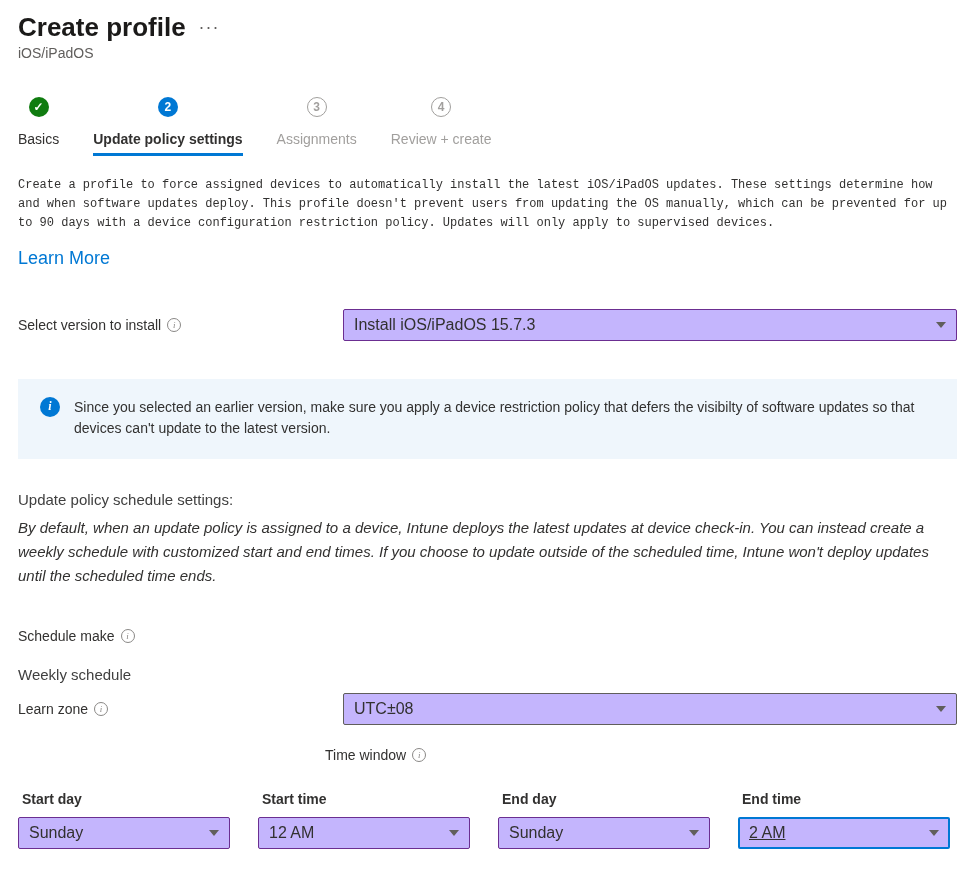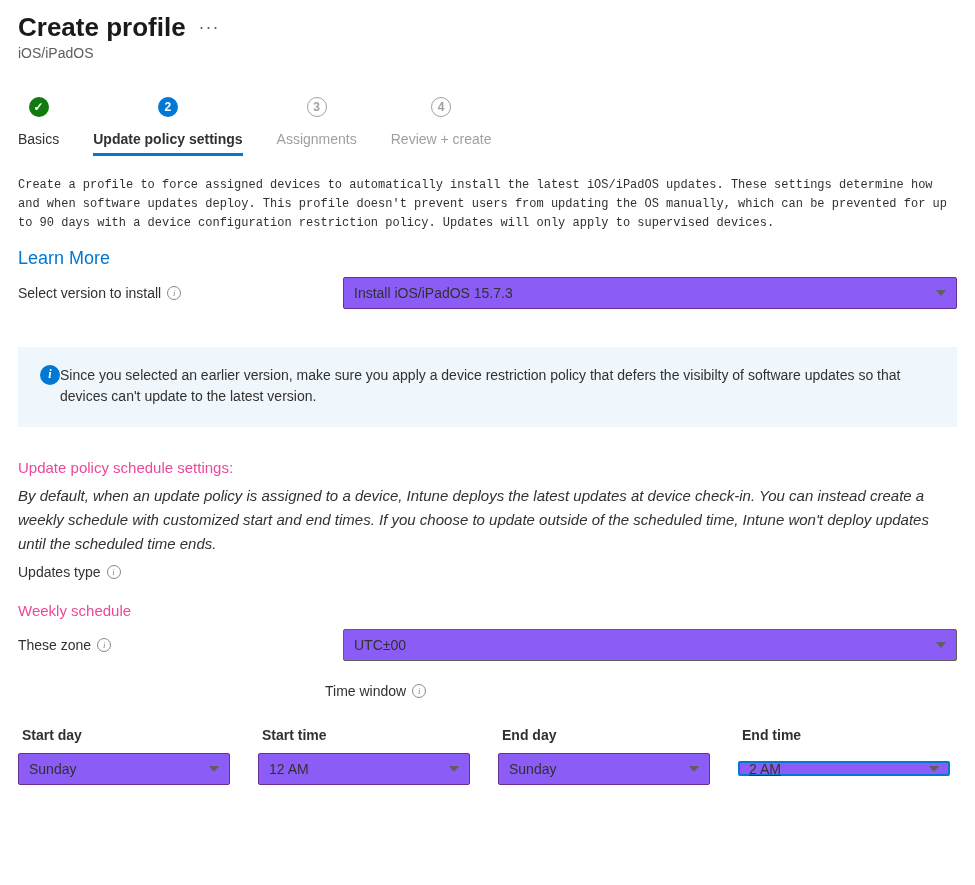--- a/index.html
+++ b/index.html
@@ -26,56 +26,56 @@
     .circle {
       width: 20px; height: 20px; border-radius: 50%;
       display: inline-flex; align-items: center; justify-content: center;
       font-size: 12px; font-weight: 600; flex-shrink: 0;
     }
     .circle.check::before { content: "✓"; font-size: 12px; }
 
     .desc { margin-top: 20px; font-size: 12px; line-height: 1.6; color: #323130; max-width: 940px; font-family: Liberation Mono, monospace; }
     .link { color: #0078d4; font-size: 18px; margin-top: 14px; display: inline-block; cursor: pointer; }
 
-    .form-row { display: flex; align-items: center; margin-top: 8px; }
+    .form-row { display: flex; align-items: center; margin-top: 40px; }
     .form-label { width: 325px; display: flex; align-items: center; gap: 6px; font-size: 14px; color: #323130; }
     .info-icon {
       width: 14px; height: 14px; border: 1px solid #8a8886; border-radius: 50%;
       display: inline-flex; align-items: center; justify-content: center;
       font-size: 9px; font-style: italic; color: #8a8886; cursor: pointer;
     }
     .info-icon::before { content: "i"; font-family: Georgia, serif; }
 
     .select {
       flex: 1; max-width: 622px; height: 32px;
       border: 1px solid #605e5c; border-radius: 2px;
       display: flex; align-items: center; justify-content: space-between;
-      padding: 0 10px; background: #8b5cf6; cursor: pointer; font-size: 14px;
+      padding: 0 10px; background: #c4b5fd; cursor: pointer; font-size: 16px;
     }
     .select.purple { border: 1px solid #6b2e91; }
-    .select.blue-focus { border: 2px solid #0078d4; padding: 4px 9px; height: 15px; text-decoration: underline; }
+    .select.blue-focus { border: 2px solid #0078d4; padding: 4px 9px; height: 32px; text-decoration: underline; }
     .chevron {
       width: 0; height: 0; border-left: 5px solid transparent;
       border-right: 5px solid transparent; border-top: 6px solid #605e5c;
     }
 
     .info-box {
       margin-top: 38px; background: #eff6fc; padding: 18px 20px 20px 22px;
-      display: flex; align-items: flex-start;
+      display: flex; gap: 14px; align-items: flex-start;
     }
     .info-box-icon {
       width: 20px; height: 20px; border-radius: 50%; background: #0078d4;
       color: #fff; display: flex; align-items: center; justify-content: center;
       font-size: 12px; font-weight: bold; font-style: italic; flex-shrink: 0;
       font-family: Georgia, serif;
     }
     .info-box-icon::before { content: "i"; }
     .info-box-text { font-size: 14px; color: #323130; line-height: 1.5; }
 
-    .section-heading { font-size: 15px; color: #ec4899; margin-top: 32px; }
+    .section-heading { font-size: 15px; color: #404040; margin-top: 32px; }
     .section-desc { font-size: 15px; color: #323130; margin-top: 8px; line-height: 1.6; max-width: 940px; font-style: italic; }
 
     .tw-header, .tw-row { display: flex; gap: 28px; margin-top: 10px; align-items: center; }
     .tw-header { margin-top: 28px; }
     .tw-col { width: 212px; }
     .tw-header .tw-col { font-weight: 600; font-size: 14px; padding-left: 4px; }
     .tw-row .select { width: 212px; max-width: 212px; flex: none; }
     .trash {
       width: 18px; height: 20px; cursor: pointer; display: inline-flex;
       align-items: center; justify-content: center;
@@ -129,34 +129,34 @@
 <div class="info-box">
   <span class="info-box-icon"></span>
   <div class="info-box-text">Since you selected an earlier version, make sure you apply a device restriction policy that defers the visibilty of software updates so that devices can't update to the latest version.</div>
 </div>
 
 <div class="section-heading">Update policy schedule settings:</div>
 <p class="section-desc">By default, when an update policy is assigned to a device, Intune deploys the latest updates at device check-in. You can instead create a weekly schedule with customized start and end times. If you choose to update outside of the scheduled time, Intune won't deploy updates until the scheduled time ends.</p>
 
 <div class="form-row">
   <div class="form-label">
-    <span>Updates type</span>
+    <span>Schedule make</span>
     <span class="info-icon"></span>
   </div>
 </div>
 
 <div class="section-heading" style="margin-top:22px;">Weekly schedule</div>
 
 <div class="form-row" style="margin-top:10px;">
   <div class="form-label">
-    <span>These zone</span>
+    <span>Learn zone</span>
     <span class="info-icon"></span>
   </div>
   <div class="select">
-    <span>UTC±00</span>
+    <span>UTC±08</span>
     <span class="chevron"></span>
   </div>
 </div>
 
 <div class="form-row" style="margin-top:22px;justify-content:center;">
   <div class="form-label">
     <span>Time window</span>
     <span class="info-icon"></span>
   </div>
 </div>

